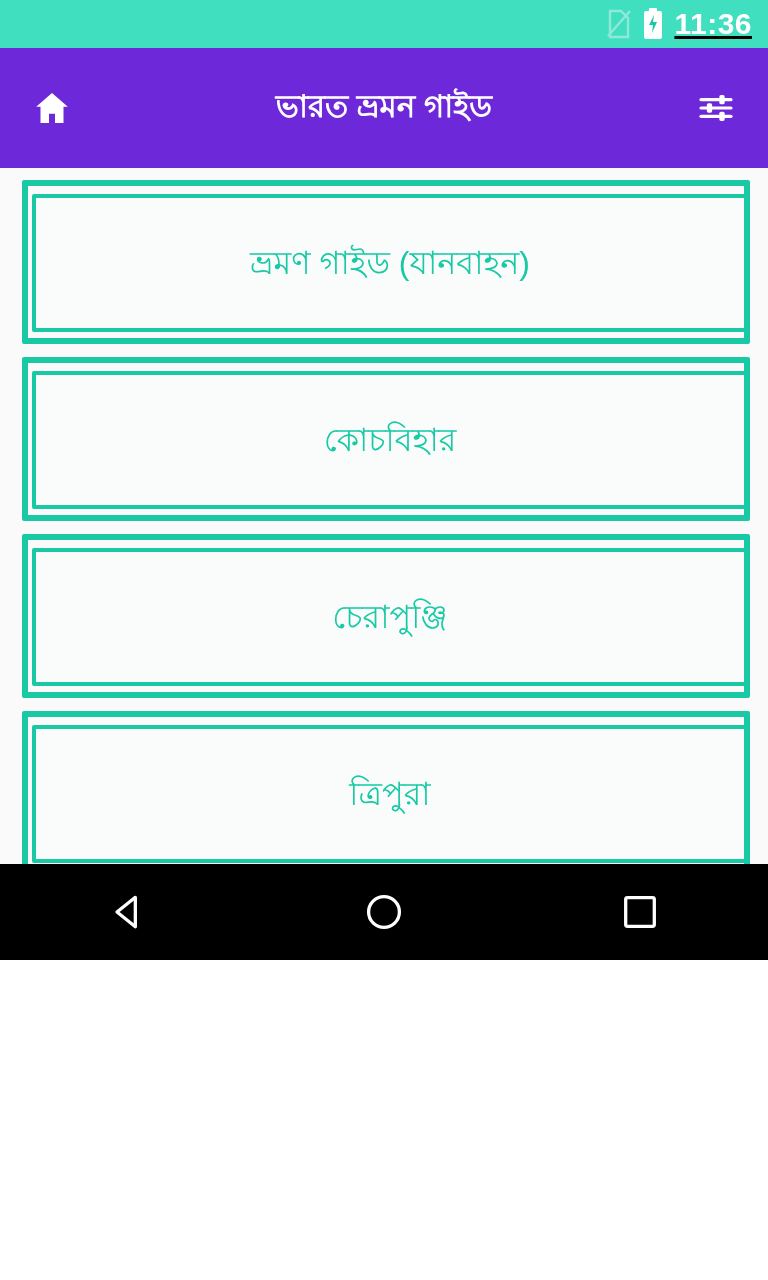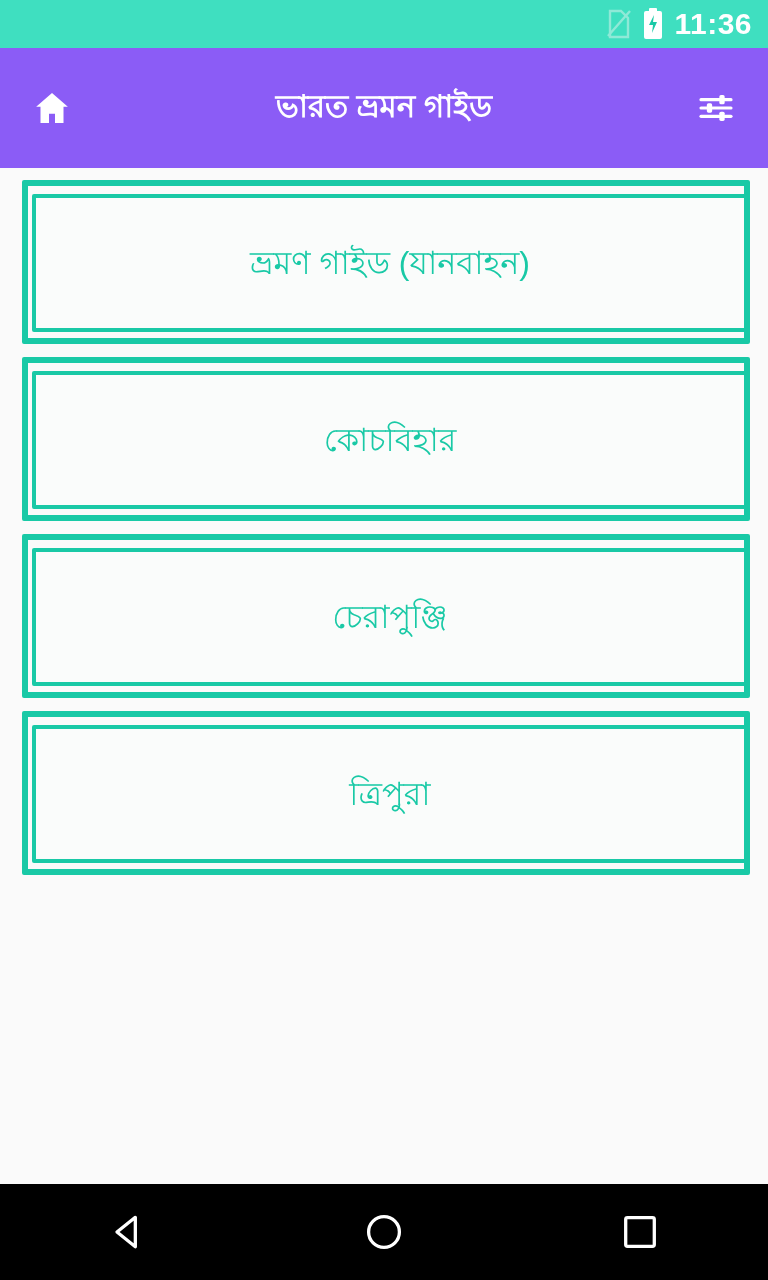--- a/index.html
+++ b/index.html
@@ -3,25 +3,26 @@
 <meta charset="utf-8">
 <style>
   * { box-sizing: border-box; margin: 0; padding: 0; }
   html, body {
     width: 768px; height: 1280px;
     background: #ffffff;
     font-family: "Liberation Sans", sans-serif;
     overflow: hidden;
   }
   #screen {
-    width: 768px; height: 1280px;
+    width: 768px; height: 960px;
     position: relative;
     display: flex;
     flex-direction: column;
     background: #fafafa;
+    text-decoration: underline;
   }
 
   
   .status-bar {
     height: 48px;
     background: #3fdfc0;
     display: flex;
     align-items: center;
     justify-content: flex-end;
     padding: 0 16px;
@@ -33,21 +34,21 @@
     color: #ffffff;
     font-size: 30px;
     font-weight: bold;
     letter-spacing: 0.5px;
     line-height: 1;
   }
 
   
   .app-bar {
     height: 120px;
-    background: #8b5cf6;
+    background: #6d28d9;
     display: flex;
     align-items: center;
     padding: 0 24px;
     flex: none;
     position: relative;
   }
   .app-bar-title {
     position: absolute;
     left: 0; right: 0;
     text-align: center;

